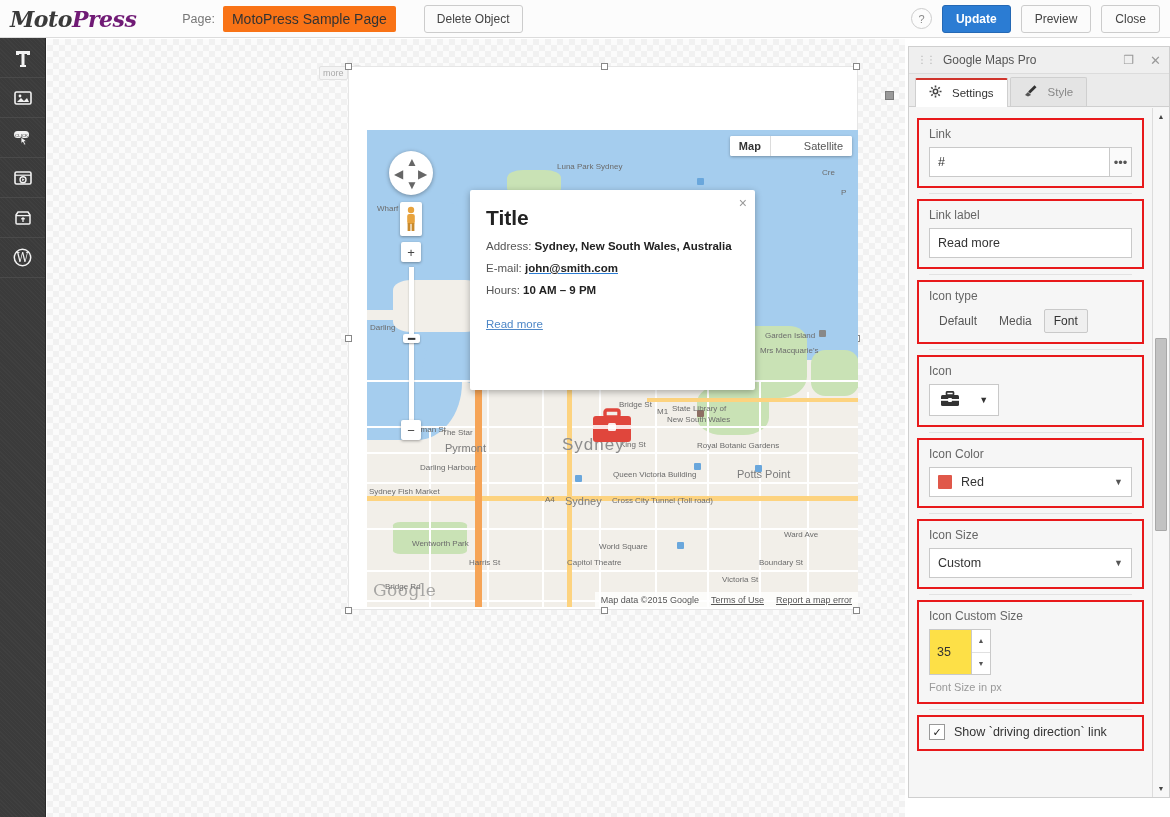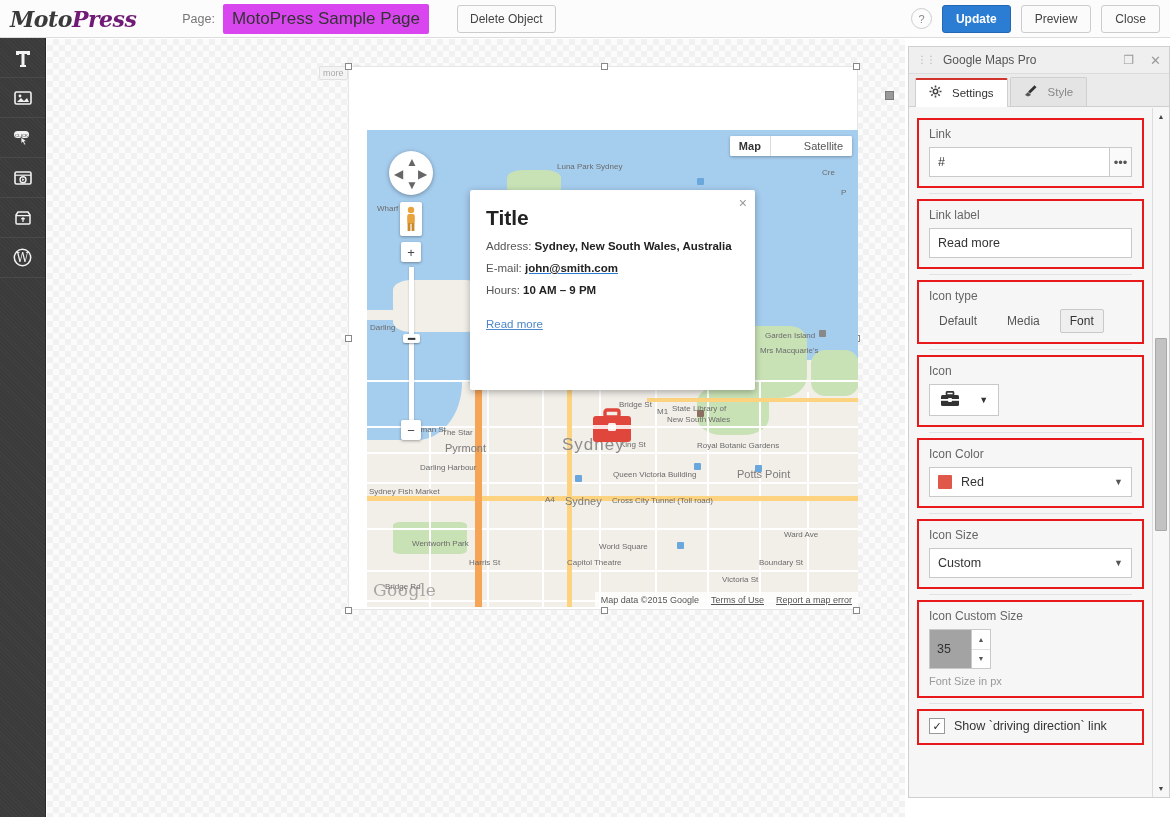--- a/index.html
+++ b/index.html
@@ -27,21 +27,21 @@
     letter-spacing: -0.5px;
     white-space: nowrap;
   }
   #logo .m { color: #3a3a3a; }
   #logo .p { color: #701a75; }
   #page-label {
     margin-left: 46px; color: #777; font-size: 12.5px;
   }
   #page-title-box {
     margin-left: 8px; padding: 4px 8px;
-    background: #d946ef; color: #333; font-size: 17px;
+    background: #f97316; color: #333; font-size: 14px;
     border: 1px solid transparent; border-radius: 2px;
   }
   #delete-object {
     margin-left: 28px;
     padding: 6px 12px; font-size: 12px;
     background: #fbfbfb; border: 1px solid #ccc; border-radius: 3px;
     color: #444; cursor: pointer;
   }
   #topbar-right {
     margin-left: auto; margin-right: 10px;
@@ -269,21 +269,21 @@
     font-size: 12.5px; color: #333; display: flex; align-items: center;
   }
   .input-group { display: flex; }
   .input-group .txtinput { border-right: 0; }
   .dots-btn {
     width: 26px; height: 30px; background: #fafafa; border: 1px solid #c9c9c9;
     display: flex; align-items: center; justify-content: center;
     color: #555; font-size: 13px; cursor: pointer;
   }
 
-  .seg { display: flex; gap: 10px; }
+  .seg { display: flex; gap: 2px; }
   .seg div {
     padding: 4px 9px; font-size: 12px; color: #555; cursor: pointer;
     border: 1px solid transparent; border-radius: 2px;
   }
   .seg div.active { background: #efefef; border-color: #c9c9c9; color: #333; }
 
   .icon-select {
     width: 70px; height: 32px; background: #fff; border: 1px solid #c9c9c9;
     display: flex; align-items: center; justify-content: space-around;
     cursor: pointer;
@@ -291,21 +291,21 @@
   .select-box {
     width: 100%; height: 30px; background: #fff; border: 1px solid #c9c9c9;
     display: flex; align-items: center; padding: 0 8px;
     font-size: 12.5px; color: #333; cursor: pointer;
   }
   .select-box .caret { margin-left: auto; color: #555; font-size: 9px; }
   .swatch { width: 14px; height: 14px; margin-right: 9px; border-radius: 1px; }
 
   .spinner { display: flex; width: 62px; }
   .spinner .sv {
-    flex: 1; height: 40px; background: #a3a3a3; border: 1px solid #c9c9c9; border-right: 0;
+    flex: 1; height: 46px; background: #fde047; border: 1px solid #c9c9c9; border-right: 0;
     display: flex; align-items: center; padding-left: 7px; font-size: 12.5px; color: #333;
   }
   .spinner .sb {
     width: 20px; border: 1px solid #c9c9c9; background: #fff;
     display: flex; flex-direction: column;
   }
   .spinner .sb div {
     flex: 1; display: flex; align-items: center; justify-content: center;
     font-size: 7px; color: #555; cursor: pointer;
   }

